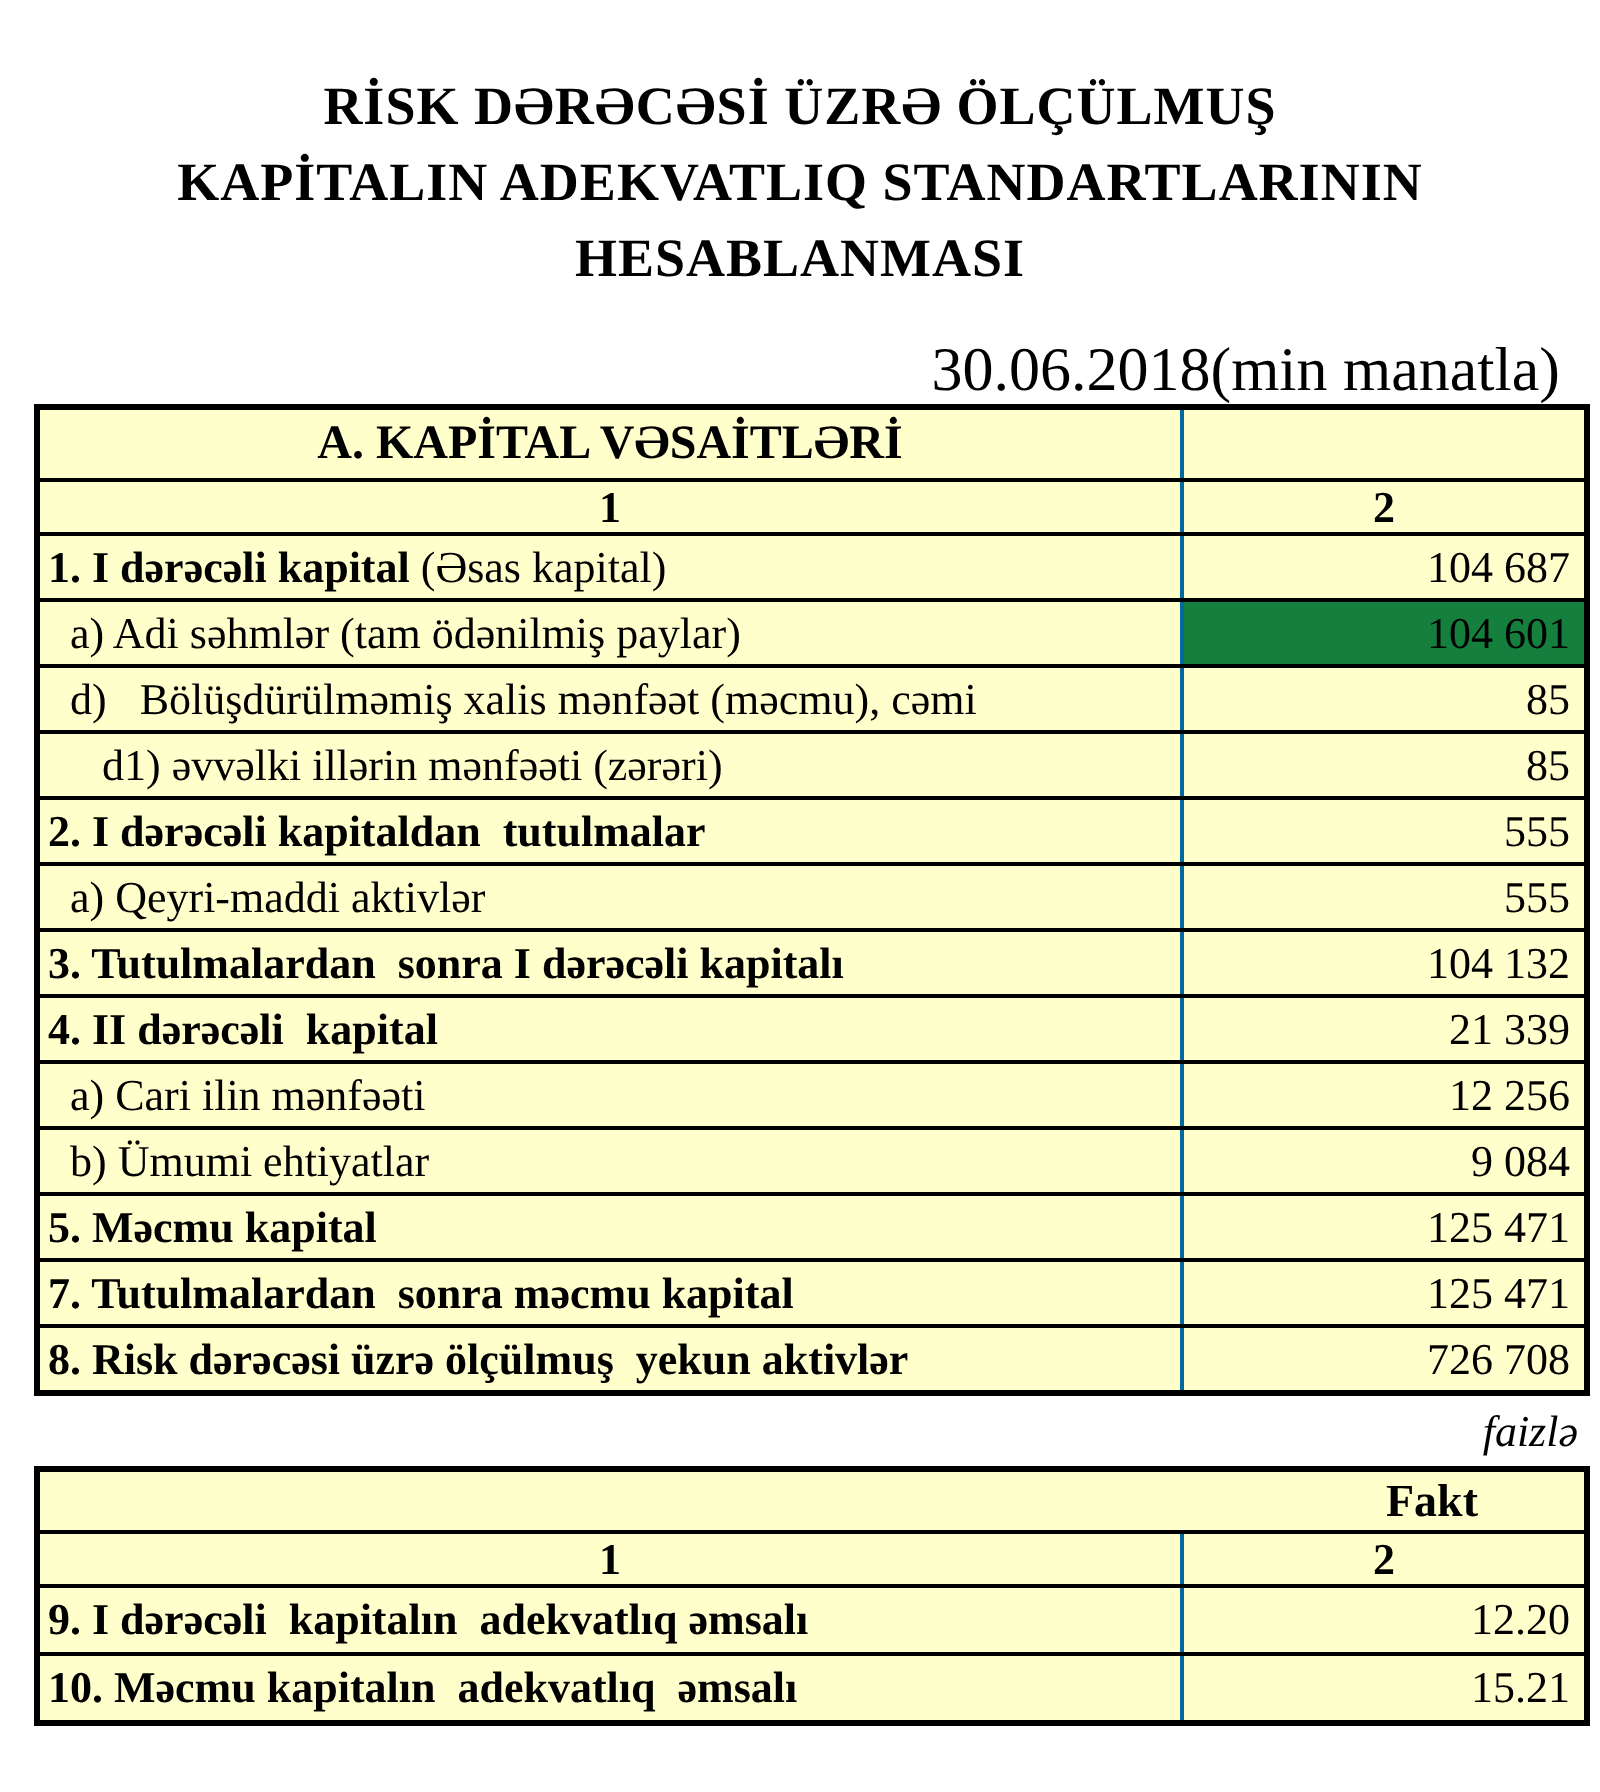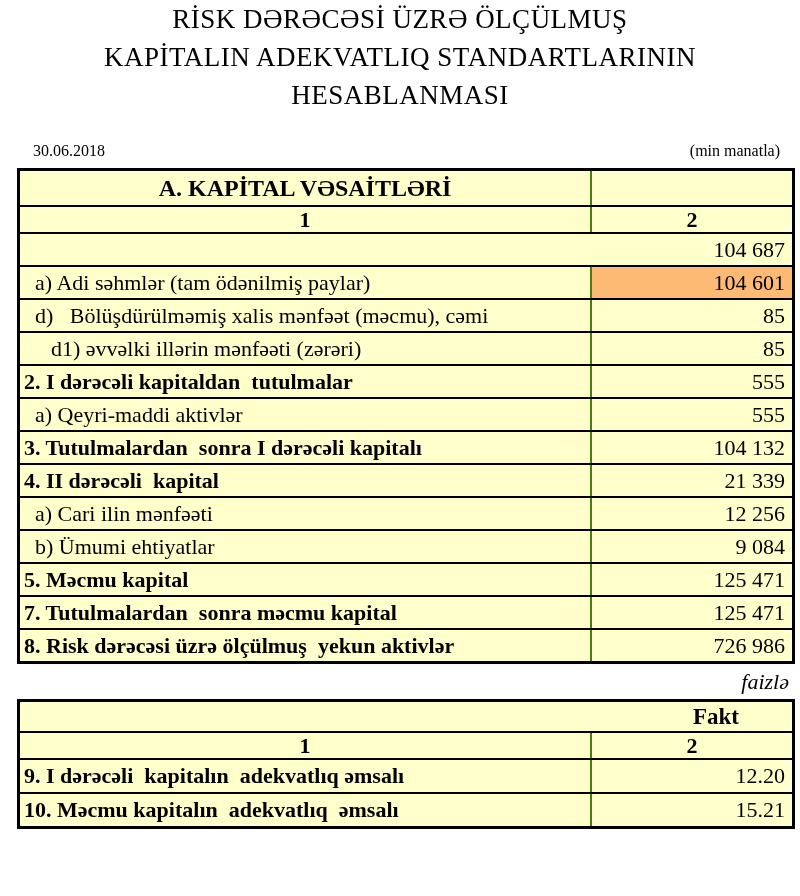--- a/index.html
+++ b/index.html
@@ -2,34 +2,34 @@
 <html><head>
 <meta charset="utf-8">
 <style>
   html,body{margin:0;padding:0;}
   body{
     width:800px;height:896px;background:#ffffff;
     font-family:"Liberation Serif", serif;color:#000;
     overflow:hidden;position:relative;
   }
   
-  .title{text-align:center;font-weight:normal;font-size:27px;line-height:38px;letter-spacing:0.5px;}
+  .title{padding-top:34px;text-align:center;font-weight:bold;font-size:27px;line-height:38px;letter-spacing:0.5px;}
   
-  .meta{display:flex;justify-content:space-between;align-items:flex-end;
-        margin:24px 20px 4px 33px;font-size:16px;line-height:26px;}
+  .meta{display:flex;justify-content:flex-end;align-items:flex-end;
+        margin:24px 20px 4px 33px;font-size:31px;line-height:26px;}
   
   .tbl{border:3px solid #000;width:772px;margin-left:17px;background:#FFFFCC;}
   .trow{display:flex;border-top:2px solid #000;align-items:stretch;background:#FFFFCC;}
   .trow.first{border-top:none;}
-  .c1{width:572px;border-right:2px solid #4d7c0f;box-sizing:border-box;
+  .c1{width:572px;border-right:2px solid #0369a1;box-sizing:border-box;
       display:flex;align-items:center;padding:1px 4px;font-size:22px;}
   .c1 span{white-space:pre-wrap;}
   .c2{flex:1;box-sizing:border-box;display:flex;align-items:center;justify-content:flex-end;
       padding:1px 7px;font-size:22px;background:#FFFFCC;}
-  .c2.white{background:#fdba74;}
+  .c2.white{background:#15803d;}
   .hrow .c1{justify-content:center;font-weight:bold;font-size:24px;height:34px;}
   .numrow .c1,.numrow .c2{justify-content:center;font-weight:bold;height:25px;}
   .datarow{height:31px;}
   .b{font-weight:bold;}
   .ind1{padding-left:15px;}
   .ind2{padding-left:31px;}
   
   .pctnote{width:789px;text-align:right;font-style:italic;font-size:22px;margin:5px 0 4px 0;}
   
   .faktrow{display:flex;height:29px;padding-left:48px;}
@@ -56,20 +56,24 @@
   <div class="trow first hrow">
     <div class="c1">A. KAPİTAL VƏSAİTLƏRİ</div>
     <div class="c2"></div>
   </div>
   <div class="trow numrow">
     <div class="c1">1</div>
     <div class="c2">2</div>
   </div>
   <div id="t1rows">
       <div class="trow datarow">
+        <div class="c1">
+          <span class="b">1. I dərəcəli kapital</span>
+          <span> (Əsas kapital)</span>
+        </div>
         <div class="c2">104 687</div>
       </div>
       <div class="trow datarow">
         <div class="c1 ind1">
           <span>a) Adi səhmlər (tam ödənilmiş paylar)</span>
         </div>
         <div class="c2 white">104 601</div>
       </div>
       <div class="trow datarow">
         <div class="c1 ind1">
@@ -128,21 +132,21 @@
       <div class="trow datarow">
         <div class="c1">
           <span class="b">7. Tutulmalardan  sonra məcmu kapital</span>
         </div>
         <div class="c2">125 471</div>
       </div>
       <div class="trow datarow">
         <div class="c1">
           <span class="b">8. Risk dərəcəsi üzrə ölçülmuş  yekun aktivlər</span>
         </div>
-        <div class="c2">726 986</div>
+        <div class="c2">726 708</div>
       </div>
     </div>
 </div>
 
 <div class="pctnote">faizlə</div>
 
 <div class="tbl t2">
   <div class="trow first faktrow">
     <div class="faktspacer"></div>
     <div class="faktcell">Fakt</div>

